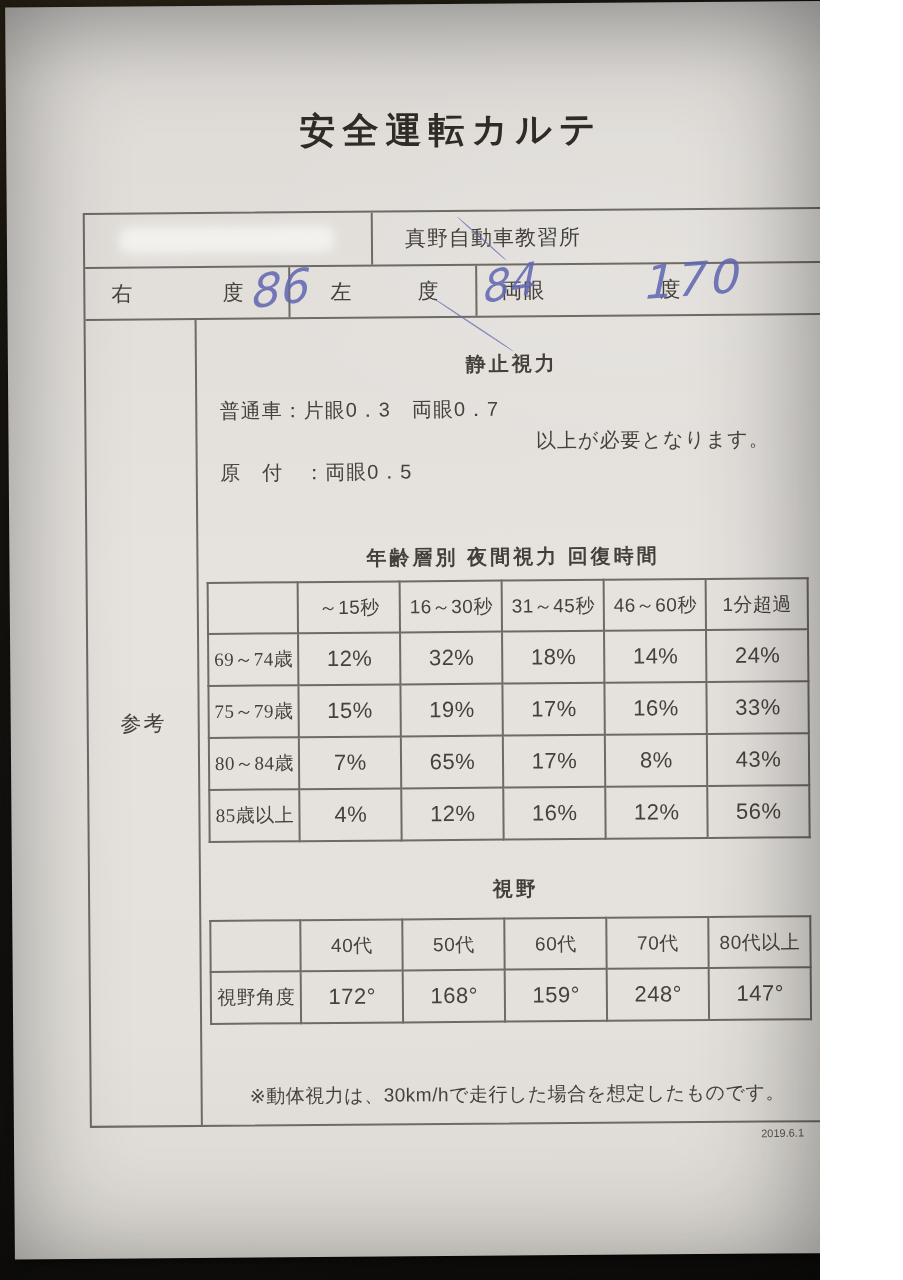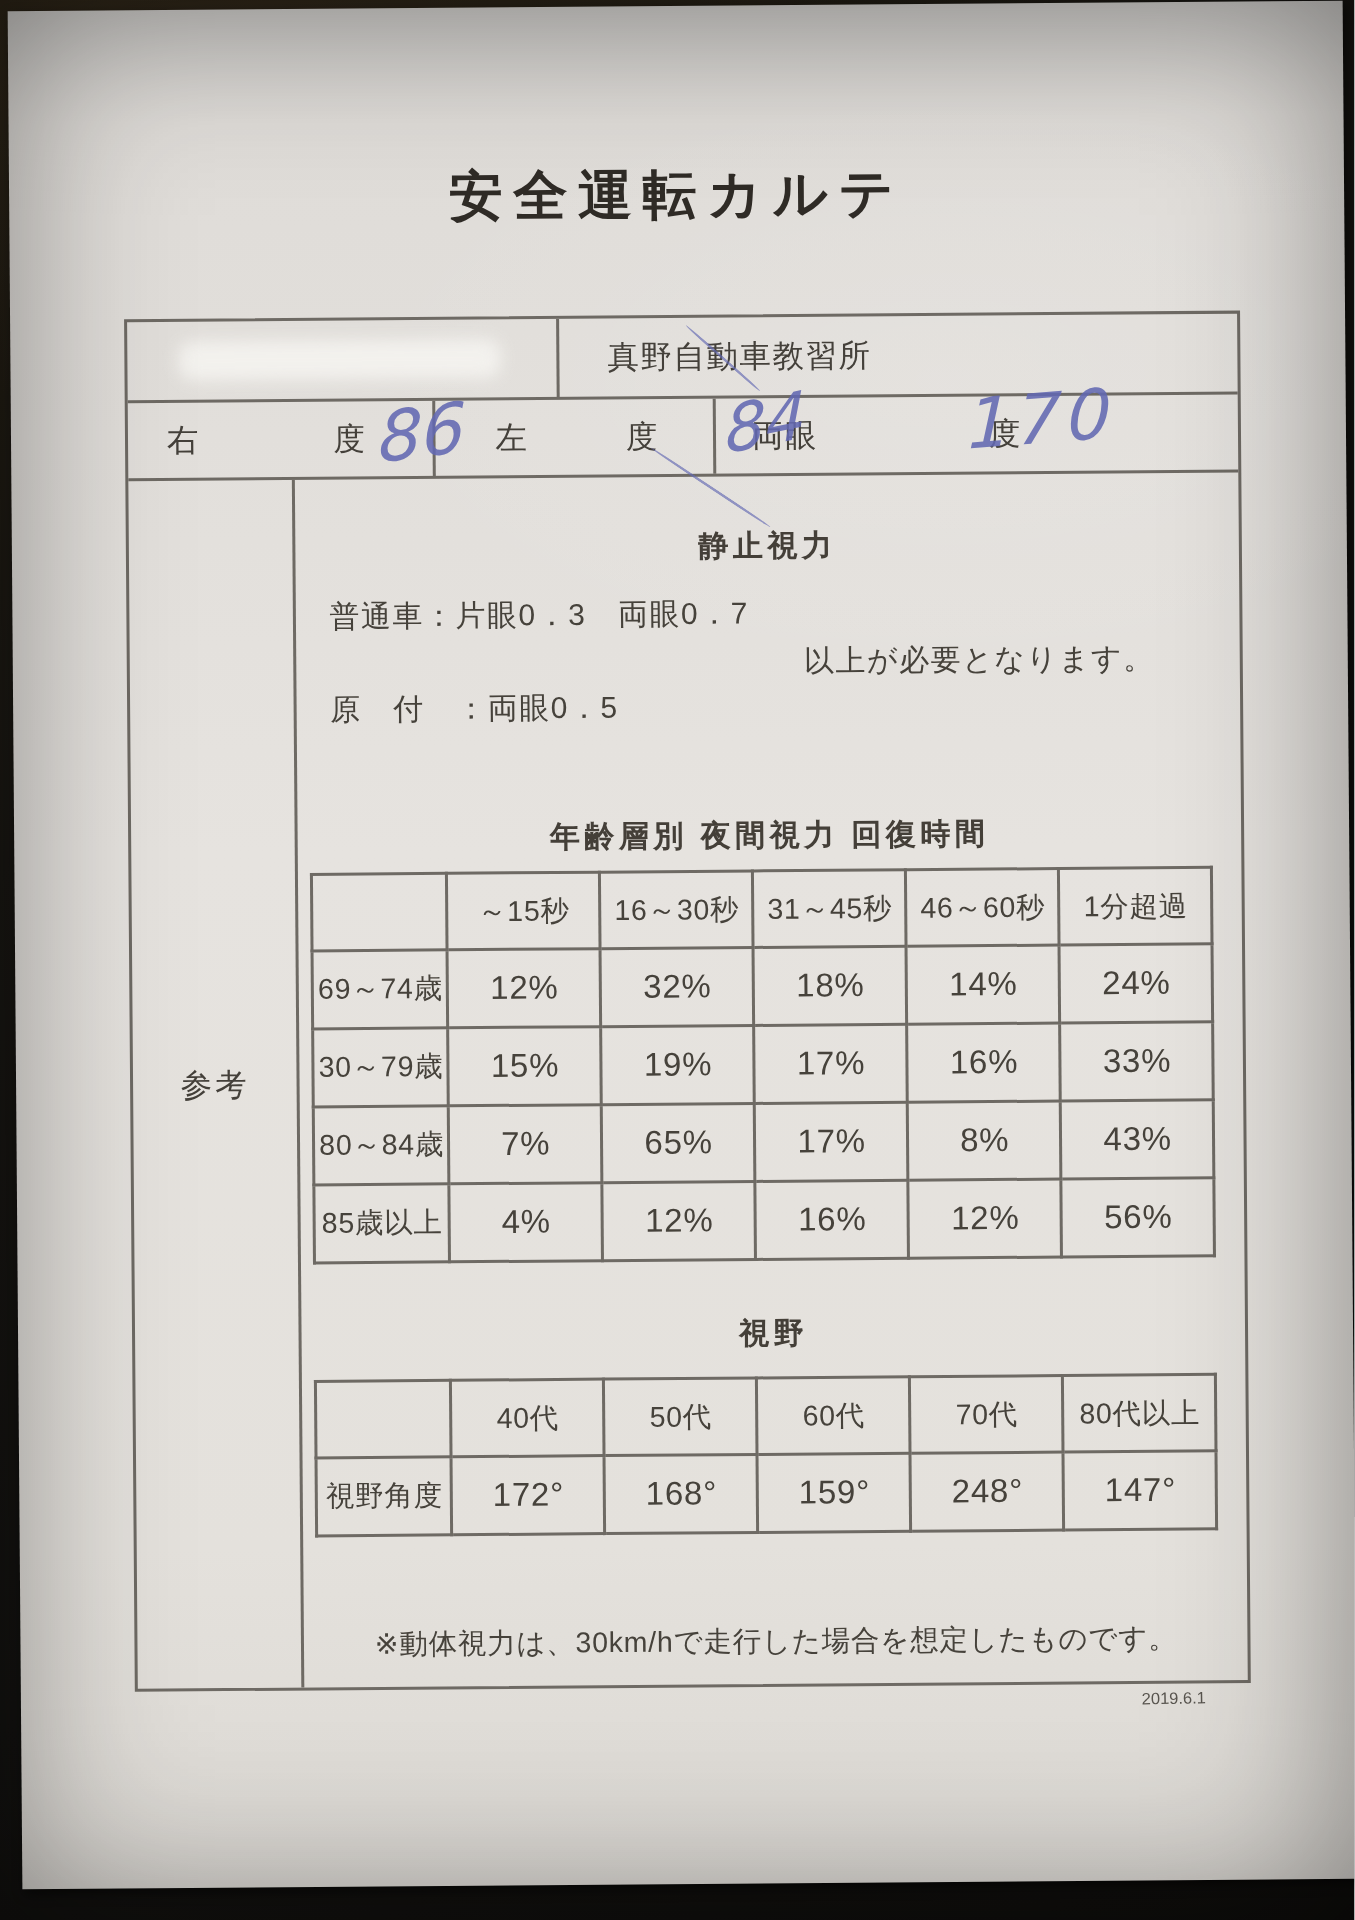--- a/index.html
+++ b/index.html
@@ -1,18 +1,18 @@
 <!DOCTYPE html>
 <html><head>
 <meta charset="utf-8">
 <style>
   html,body{margin:0;padding:0;}
   .photo{
     position:relative;
-    width:903px;height:1280px;
+    width:820px;height:1280px;
     overflow:hidden;
     background:
       radial-gradient(1200px 500px at 20% 0%, rgba(70,55,35,0.35), transparent 55%),
       linear-gradient(145deg,#262015 0%, #191713 30%, #131210 60%, #0e0d0b 100%);
     font-family:"Liberation Sans","DejaVu Sans",sans-serif;
   }
   .photo::after{
     content:"";position:absolute;inset:0;pointer-events:none;
     box-shadow:inset 0 0 120px rgba(0,0,0,0.45);
   }
@@ -83,21 +83,21 @@
     width:588px;color:#46423b;
   }
   table.dt td{
     border:2px solid #6e6a64;text-align:center;vertical-align:middle;
     font-size:22px;padding:0;height:50px;letter-spacing:0.5px;
   }
   table.dt td.hd{font-size:19px;height:49px;}
   table.dt td.rl{font-size:19px;}
   .night{top:262px;}
   .fov{top:600px;}
-  .c0{width:88px;}.cn{width:100px;}
+  .c0{width:88px;font-family:Liberation Serif, serif;}.cn{width:100px;}
   .footnote{
     position:absolute;left:0;right:0;top:764px;text-align:center;
     font-size:19px;color:#46423b;letter-spacing:0.5px;
   }
   .date-stamp{
     position:absolute;left:640px;top:1126px;width:150px;text-align:right;
     font-size:11px;color:#58544e;transform:rotate(-0.6deg);
   }
 </style>
 </head>
@@ -161,21 +161,21 @@
             </tr>
             <tr>
               <td class="c0 rl">69～74歳</td>
               <td>12%</td>
               <td>32%</td>
               <td>18%</td>
               <td>14%</td>
               <td>24%</td>
             </tr>
             <tr>
-              <td class="c0 rl">30～79歳</td>
+              <td class="c0 rl">75～79歳</td>
               <td>15%</td>
               <td>19%</td>
               <td>17%</td>
               <td>16%</td>
               <td>33%</td>
             </tr>
             <tr>
               <td class="c0 rl">80～84歳</td>
               <td>7%</td>
               <td>65%</td>

